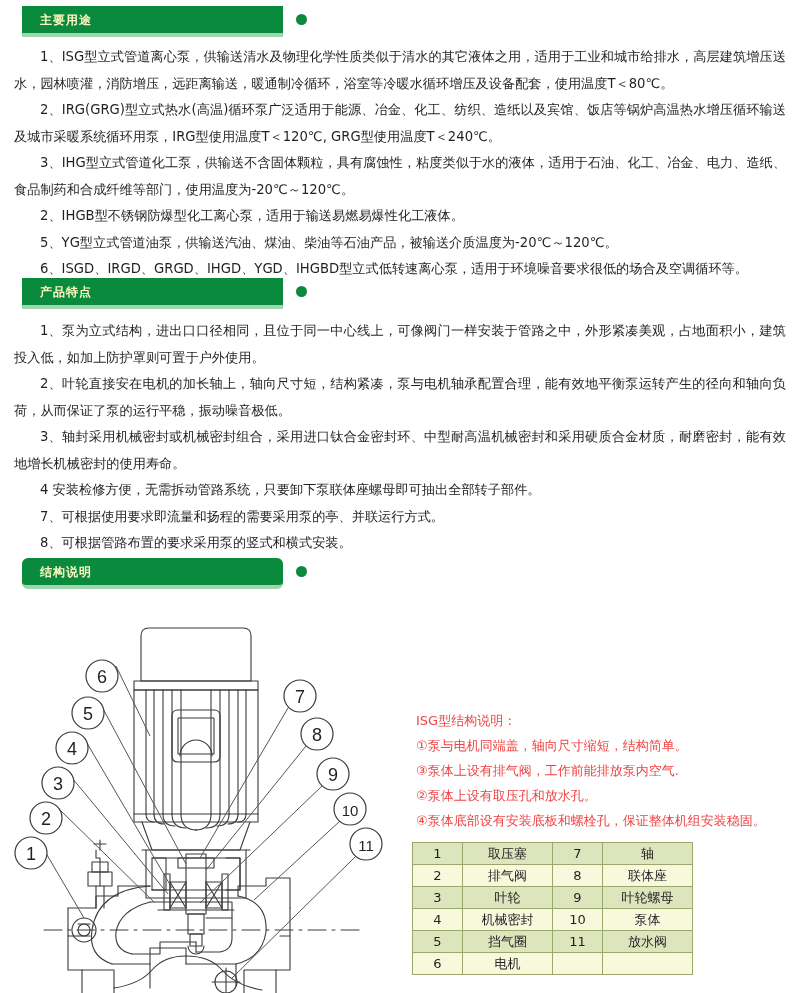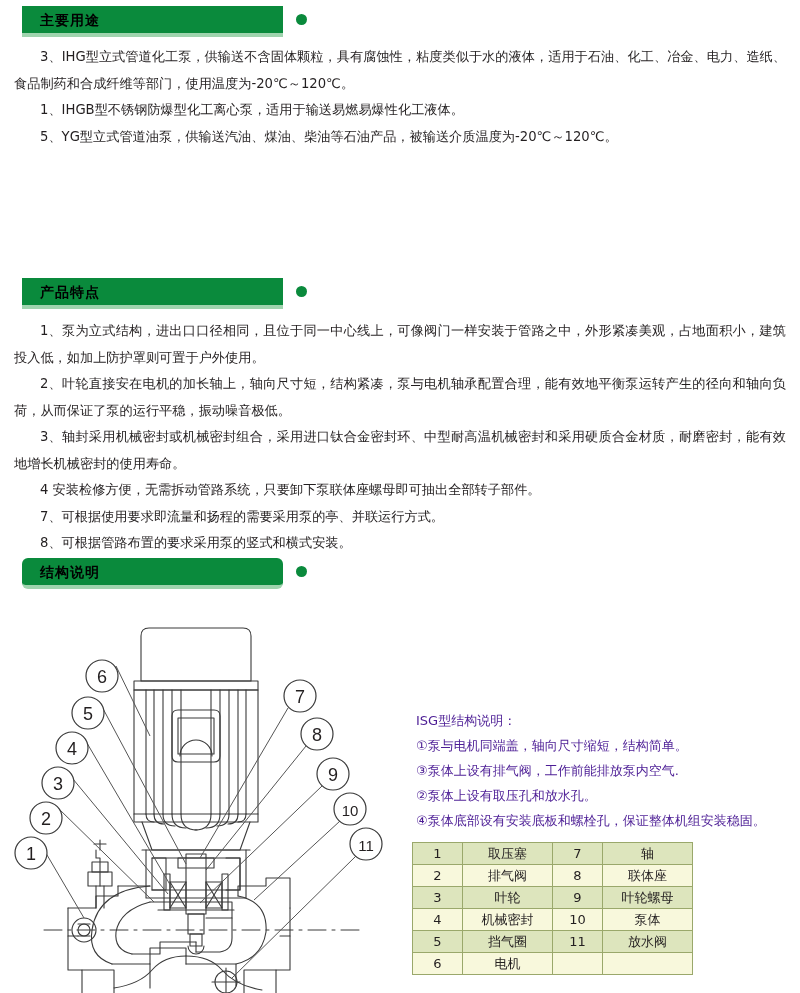--- a/index.html
+++ b/index.html
@@ -23,23 +23,23 @@
     width: 261px;
     height: 27px;
     background: #0a8a3c;
     border-bottom: 4px solid #9fd4ae;
     box-sizing: content-box;
   }
   .section-head .bar-label {
     position: absolute;
     left: 18px;
     top: 4px;
-    font-size: 14px;
+    font-size: 12px;
     font-weight: bold;
-    color: #000000;
+    color: #fef9c3;
     letter-spacing: 1px;
     line-height: 20px;
     white-space: nowrap;
   }
   .head-dot {
     position: absolute;
     width: 11px;
     height: 11px;
     border-radius: 50%;
     background: #0a8a3c;
@@ -75,21 +75,21 @@
   
   #struct-desc {
     position: absolute;
     left: 416px;
     top: 708px;
     width: 380px;
   }
   #struct-desc .sd-line {
     font-size: 13px;
     line-height: 25px;
-    color: #4c1d95;
+    color: #ef4444;
     white-space: nowrap;
   }
 
   
   #parts-table {
     position: absolute;
     left: 412px;
     top: 842px;
     border-collapse: collapse;
     border: 1px solid #9aa86b;
@@ -121,23 +121,26 @@
 </style>
 </head>
 <body>
 
 <div class="section-head" id="head-1">
   <span class="bar-label">主要用途</span>
 </div>
 <div class="head-dot" id="dot-1"></div>
 
 <div class="para-block" id="para-block-1">
+  <p class="para">1、ISG型立式管道离心泵，供输送清水及物理化学性质类似于清水的其它液体之用，适用于工业和城市给排水，高层建筑增压送水，园林喷灌，消防增压，远距离输送，暖通制冷循环，浴室等冷暖水循环增压及设备配套，使用温度T＜80℃。</p>
+  <p class="para">2、IRG(GRG)型立式热水(高温)循环泵广泛适用于能源、冶金、化工、纺织、造纸以及宾馆、饭店等锅炉高温热水增压循环输送及城市采暖系统循环用泵，IRG型使用温度T＜120℃, GRG型使用温度T＜240℃。</p>
   <p class="para">3、IHG型立式管道化工泵，供输送不含固体颗粒，具有腐蚀性，粘度类似于水的液体，适用于石油、化工、冶金、电力、造纸、食品制药和合成纤维等部门，使用温度为-20℃～120℃。</p>
-  <p class="para">1、IHGB型不锈钢防爆型化工离心泵，适用于输送易燃易爆性化工液体。</p>
+  <p class="para">2、IHGB型不锈钢防爆型化工离心泵，适用于输送易燃易爆性化工液体。</p>
   <p class="para">5、YG型立式管道油泵，供输送汽油、煤油、柴油等石油产品，被输送介质温度为-20℃～120℃。</p>
+  <p class="para">6、ISGD、IRGD、GRGD、IHGD、YGD、IHGBD型立式低转速离心泵，适用于环境噪音要求很低的场合及空调循环等。</p>
 </div>
 
 <div class="section-head" id="head-2">
   <span class="bar-label">产品特点</span>
 </div>
 <div class="head-dot" id="dot-2"></div>
 
 <div class="para-block" id="para-block-2">
   <p class="para">1、泵为立式结构，进出口口径相同，且位于同一中心线上，可像阀门一样安装于管路之中，外形紧凑美观，占地面积小，建筑投入低，如加上防护罩则可置于户外使用。</p>
   <p class="para">2、叶轮直接安在电机的加长轴上，轴向尺寸短，结构紧凑，泵与电机轴承配置合理，能有效地平衡泵运转产生的径向和轴向负荷，从而保证了泵的运行平稳，振动噪音极低。</p>

